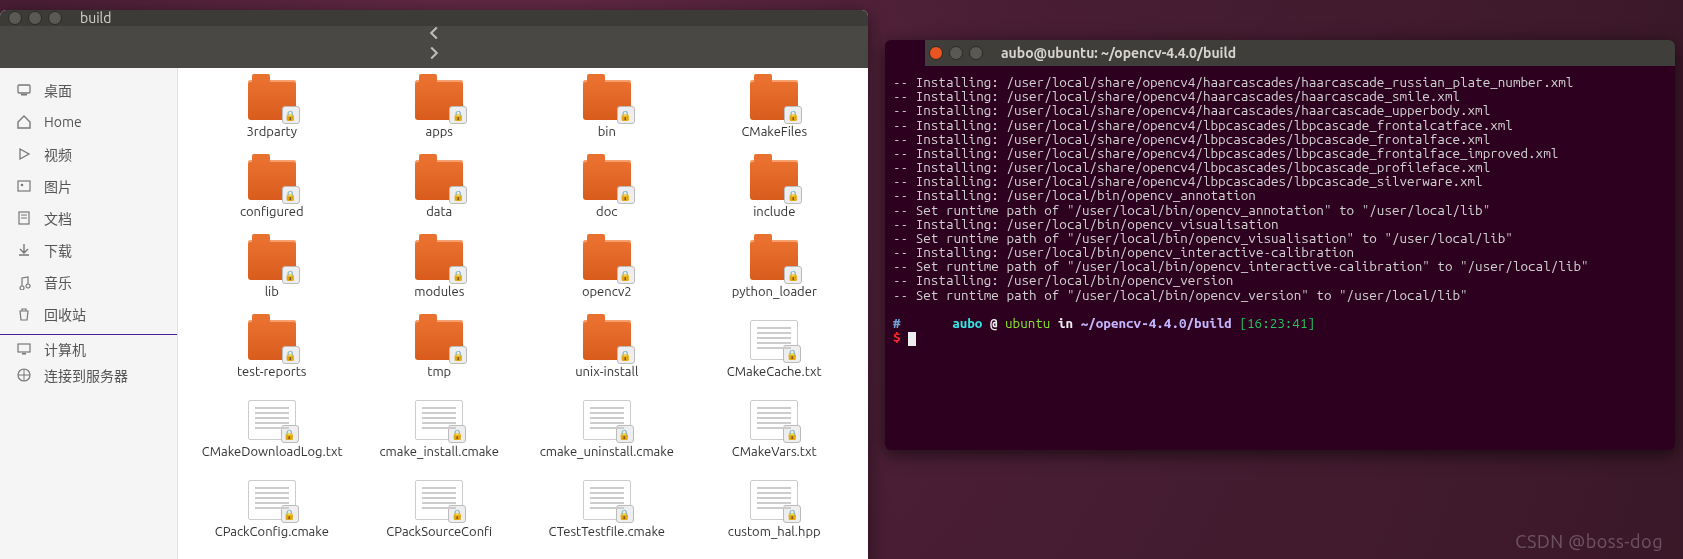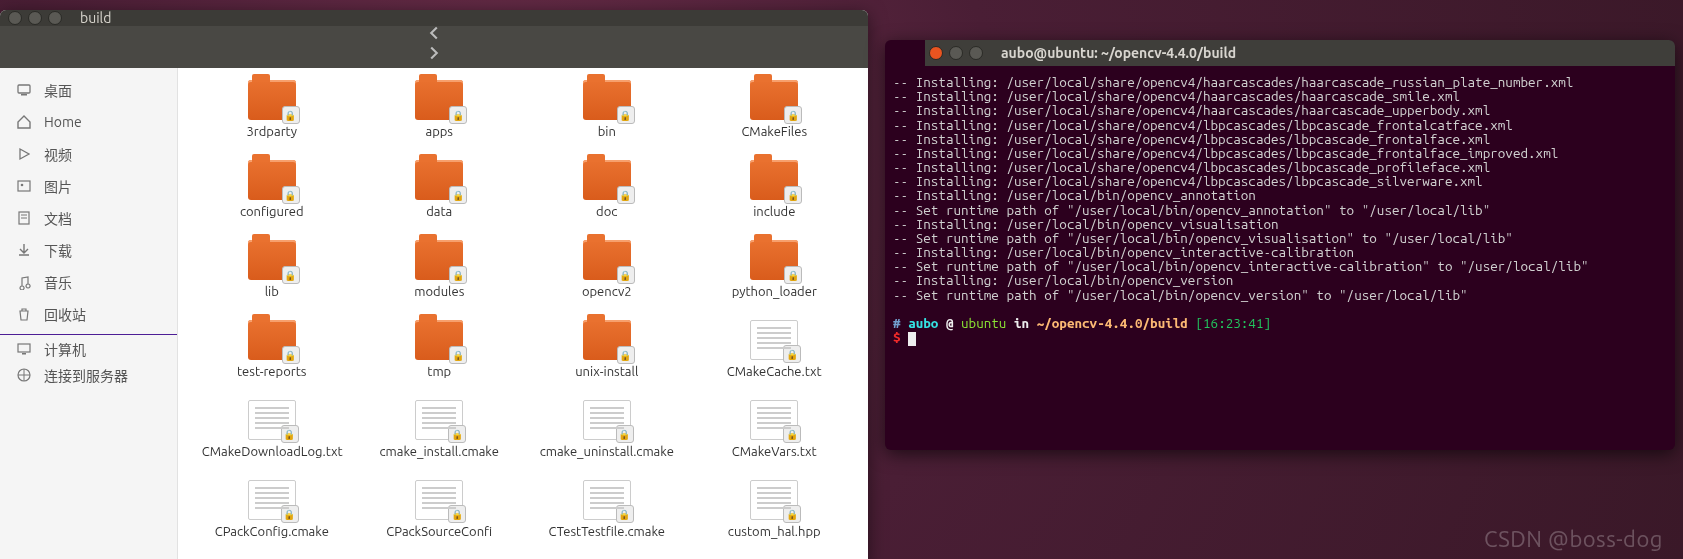--- a/index.html
+++ b/index.html
@@ -82,26 +82,26 @@
   }
   .term-title .win-btn.close{background:#e95420;}
   .term-body{
     flex:1; padding:9px 8px; font-family:"Ubuntu Mono","DejaVu Sans Mono",monospace;
     font-size:13.5px; line-height:1.05; color:#d0d0d0; white-space:pre-wrap;
     overflow:hidden;
   }
   .term-body .t-green{color:#8ae234;}
   .term-body .t-red{color:#ef2929;font-weight:bold;}
   .term-body .t-blue{color:#729fcf;font-weight:bold;}
-  .term-body .t-cyan{color:#34e2e2;font-weight:bold;}
+  .term-body .t-cyan{color:#34e2e2;font-weight:bold;margin-left:44px;}
   .term-body .t-white{color:#eee;font-weight:bold;}
   .cursor{display:inline-block;width:8px;height:14px;background:#eee;vertical-align:middle;}
   .watermark{
     position:absolute;right:20px;bottom:8px;color:rgba(255,255,255,0.25);
-    font-size:22px;letter-spacing:.5px;
+    font-size:18px;letter-spacing:.5px;
   }
 </style>
 </head>
 <body>
 
 <div class="fm-window">
   <div class="fm-title">
     <div class="win-btns">
       <div class="win-btn"></div>
       <div class="win-btn"></div>
@@ -412,17 +412,17 @@
 -- Installing: /user/local/share/opencv4/lbpcascades/lbpcascade_silverware.xml
 -- Installing: /user/local/bin/opencv_annotation
 -- Set runtime path of "/user/local/bin/opencv_annotation" to "/user/local/lib"
 -- Installing: /user/local/bin/opencv_visualisation
 -- Set runtime path of "/user/local/bin/opencv_visualisation" to "/user/local/lib"
 -- Installing: /user/local/bin/opencv_interactive-calibration
 -- Set runtime path of "/user/local/bin/opencv_interactive-calibration" to "/user/local/lib"
 -- Installing: /user/local/bin/opencv_version
 -- Set runtime path of "/user/local/bin/opencv_version" to "/user/local/lib"
 
-<span class="t-blue">#</span> <span class="t-cyan">aubo</span> <span class="t-white">@</span> <span class="t-green">ubuntu</span> <span class="t-white">in</span> <span class="t-white" style="color:#fdba74">~/opencv-4.4.0/build</span> <span style="color:#22c55e">[16:23:41]</span>
+<span class="t-blue">#</span> <span class="t-cyan">aubo</span> <span class="t-white">@</span> <span class="t-green">ubuntu</span> <span class="t-white">in</span> <span class="t-white" style="color:#c4b5fd">~/opencv-4.4.0/build</span> <span style="color:#22c55e">[16:23:41]</span>
 <span class="t-red">$</span> <span class="cursor"></span></div>
 </div>
 
 <div class="watermark">CSDN @boss-dog</div>
 
 </body></html>

